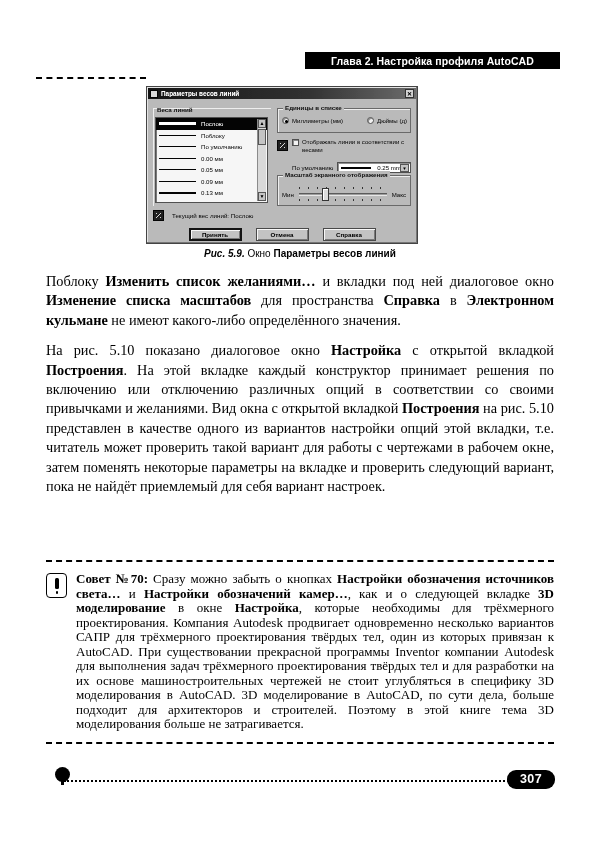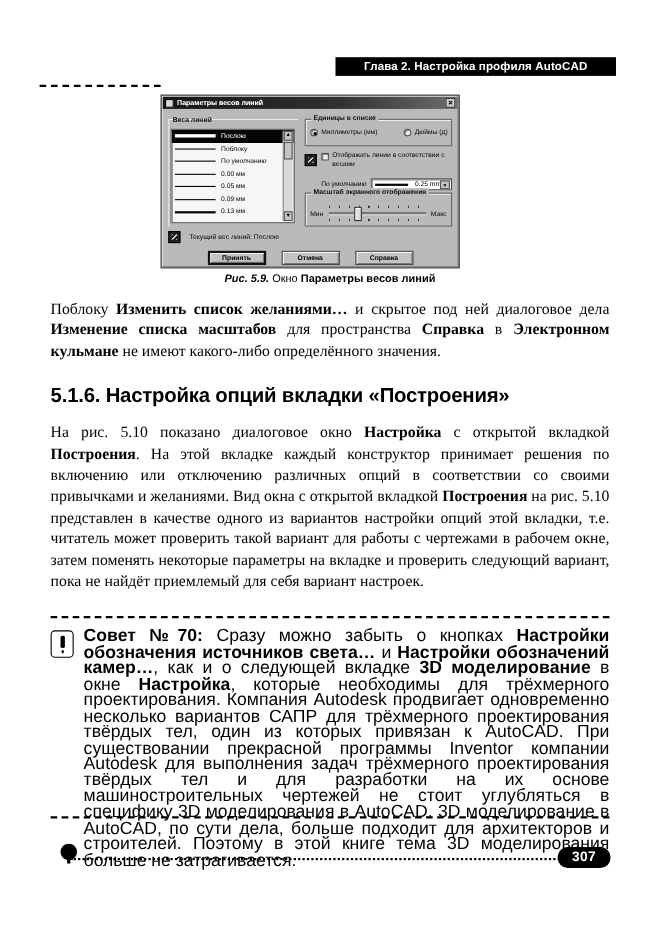--- a/index.html
+++ b/index.html
@@ -271,22 +271,22 @@
     content:""; position:absolute; left:8px; top:4px;
     width:3.5px; height:11px; background:#000;
     border-radius:1.5px;
   }
   .tip-icon::after{
     content:""; position:absolute; left:8.5px; top:17px;
     width:2.5px; height:2.5px; background:#000; border-radius:50%;
   }
   .tip-body{
     flex:1 1 auto;
-    font-family:Liberation Sans, sans-serif;
-    font-size:16px;
+    font-family:Liberation Serif, serif;
+    font-size:13px;
     line-height:14.55px;
     text-align:justify;
   }
   .tip-body b{ font-weight:bold; }
 
   
   .foot-dot{
     position:absolute; left:55px; top:767px;
     width:15px; height:15px; border-radius:50%; background:#000;
   }
@@ -438,22 +438,21 @@
   </div>
 </div>
 
 <div class="fig-caption">
   <span class="fc-it">Рис. 5.9.</span>
   <span class="fc-n">Окно</span>
   <span class="fc-b">Параметры весов линий</span>
 </div>
 
 <div class="content">
-  <p class="body"><span>Поблоку </span><b>Изменить список желаниями…</b><span> и скрытое под ней диалоговое дела </span><b>Изменение списка масштабов</b><span> для пространства </span><b>Справка</b><span> в </span><b>Электронном кульмане</b><span> не имеют какого-либо определённого значения.</span></p>
-  <h2 class="sect">5.1.6. Настройка опций вкладки «Построения»</h2>
+  <p class="body"><span>Поблоку </span><b>Изменить список желаниями…</b><span> и вкладки под ней диалоговое окно </span><b>Изменение списка масштабов</b><span> для пространства </span><b>Справка</b><span> в </span><b>Электронном кульмане</b><span> не имеют какого-либо определённого значения.</span></p>
   <p class="body"><span>На рис. 5.10 показано диалоговое окно </span><b>Настройка</b><span> с открытой вкладкой </span><b>Построения</b><span>. На этой вкладке каждый конструктор принимает решения по включению или отключению различных опций в соответствии со своими привычками и желаниями. Вид окна с открытой вкладкой </span><b>Построения</b><span> на рис. 5.10 представлен в качестве одного из вариантов настройки опций этой вкладки, т.е. читатель может проверить такой вариант для работы с чертежами в рабочем окне, затем поменять некоторые параметры на вкладке и проверить следующий вариант, пока не найдёт приемлемый для себя вариант настроек.</span></p>
 </div>
 
 <div class="tip-rule top"></div>
 <div class="tip">
   <div class="tip-icon"></div>
   <div class="tip-body"><b>Совет №70:</b><span> Сразу можно забыть о кнопках </span><b>Настройки обозначения источников света…</b><span> и </span><b>Настройки обозначений камер…</b><span>, как и о следующей вкладке </span><b>3D моделирование</b><span> в окне </span><b>Настройка</b><span>, которые необходимы для трёхмерного проектирования. Компания Autodesk продвигает одновременно несколько вариантов САПР для трёхмерного проектирования твёрдых тел, один из которых привязан к AutoCAD. При существовании прекрасной программы Inventor компании Autodesk для выполнения задач трёхмерного проектирования твёрдых тел и для разработки на их основе машиностроительных чертежей не стоит углубляться в специфику 3D моделирования в AutoCAD. 3D моделирование в AutoCAD, по сути дела, больше подходит для архитекторов и строителей. Поэтому в этой книге тема 3D моделирования больше не затрагивается.</span></div>
 </div>
 <div class="tip-rule bottom"></div>
 

